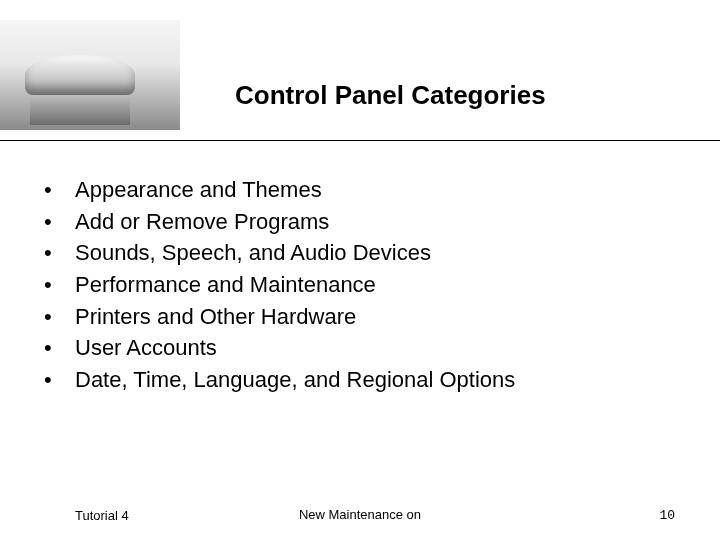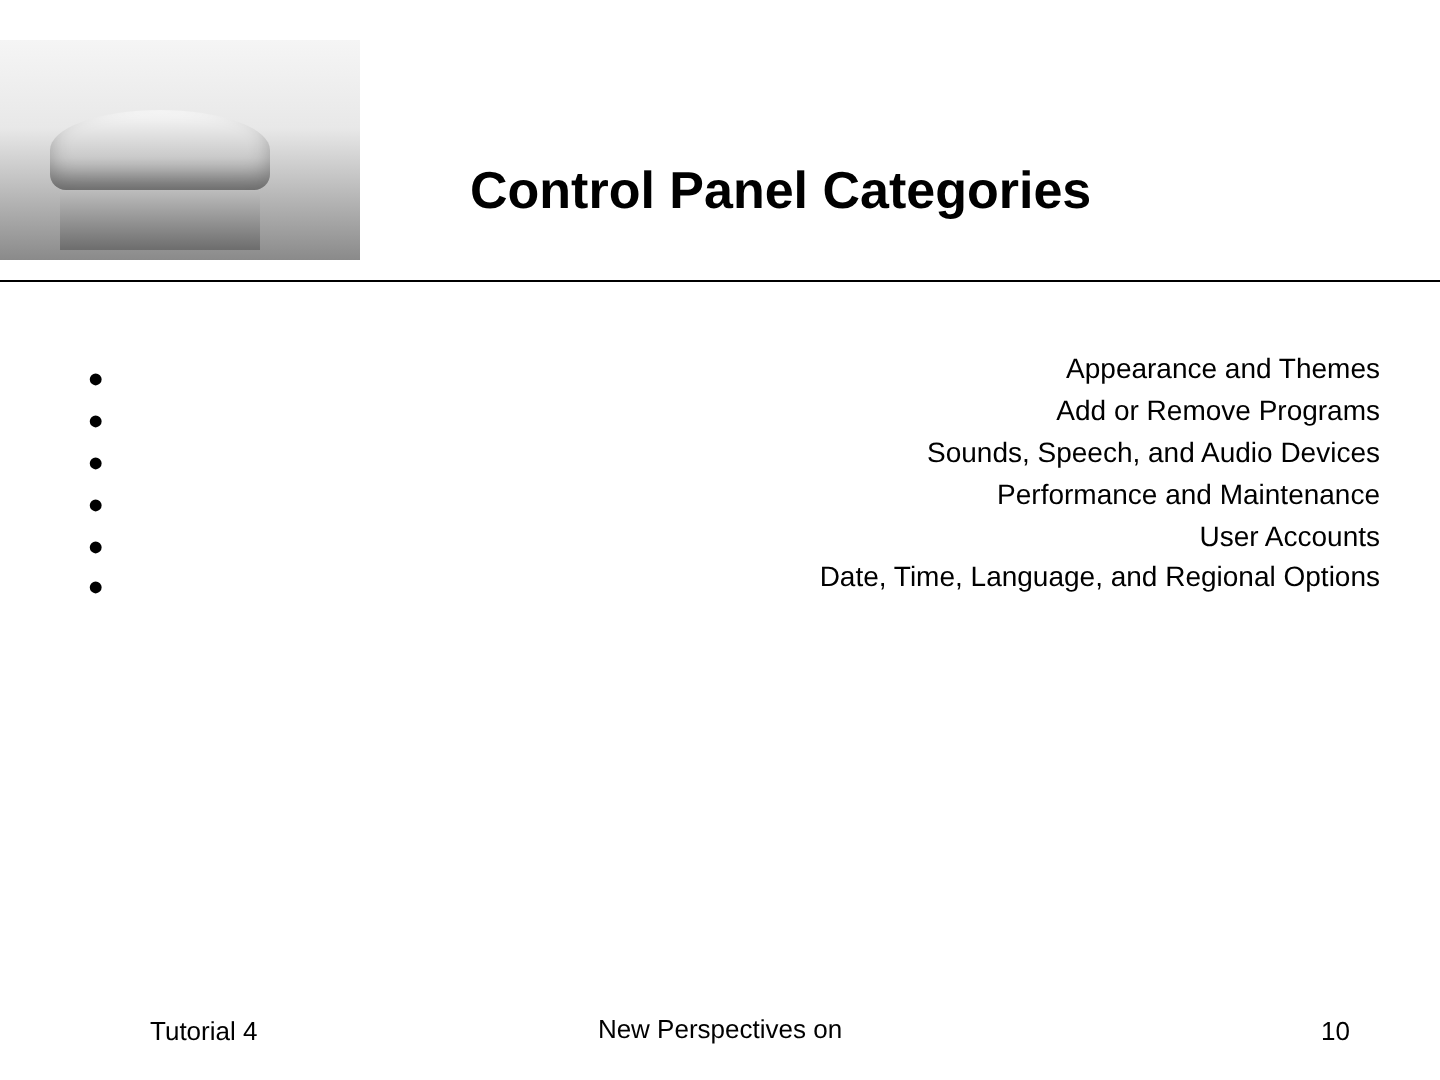--- a/index.html
+++ b/index.html
@@ -27,33 +27,33 @@
   }
   .divider {
     position: absolute; top: 140px; left: 0; width: 100%; height: 1px;
     background: #000;
   }
   .content {
     position: absolute; top: 175px; left: 30px; right: 30px;
   }
   .bullet-list { list-style: none; }
   .bullet-list li {
-    font-size: 14px; line-height: 1.35;
-    padding-left: 45px; position: relative; margin-bottom: 2px; text-align: right;
+    font-size: 22px; line-height: 1.35;
+    padding-left: 45px; position: relative; margin-bottom: 2px;
   }
   .bullet-list li::before {
     content: "•"; position: absolute; left: 14px; top: 0; font-size: 22px;
   }
   .footer {
     position: absolute; bottom: 25px; left: 0; width: 100%;
     display: flex; align-items: center; font-size: 13px;
   }
   .footer-left { position: absolute; left: 75px; }
   .footer-center { position: absolute; left: 0; width: 100%; text-align: center; line-height: 1.2; }
-  .footer-right { position: absolute; right: 45px; }
+  .footer-right { position: absolute; right: 45px; font-family: Liberation Mono, monospace; }
   .xp-badge {
     position: absolute; top: 18px; right: 0; width: 24px; height: 110px;
     background: #fff;
   }
 </style>
 </head>
 <body>
 
 <div class="slide">
 
@@ -64,26 +64,27 @@
   </div>
 
   <div class="divider"></div>
 
   <div class="content">
     <ul class="bullet-list">
       <li>Appearance and Themes</li>
       <li>Add or Remove Programs</li>
       <li>Sounds, Speech, and Audio Devices</li>
       <li>Performance and Maintenance</li>
+      <li>Printers and Other Hardware</li>
       <li>User Accounts</li>
       <li>Date, Time, Language, and Regional Options</li>
     </ul>
   </div>
 
   <div class="footer">
     <div class="footer-left">Tutorial 4</div>
     <div class="footer-center">
-      <span>New Perspectives on</span><br>
+      <span>New Maintenance on</span><br>
     </div>
     <div class="footer-right">10</div>
   </div>
 
 </div>
 
 </body></html>

